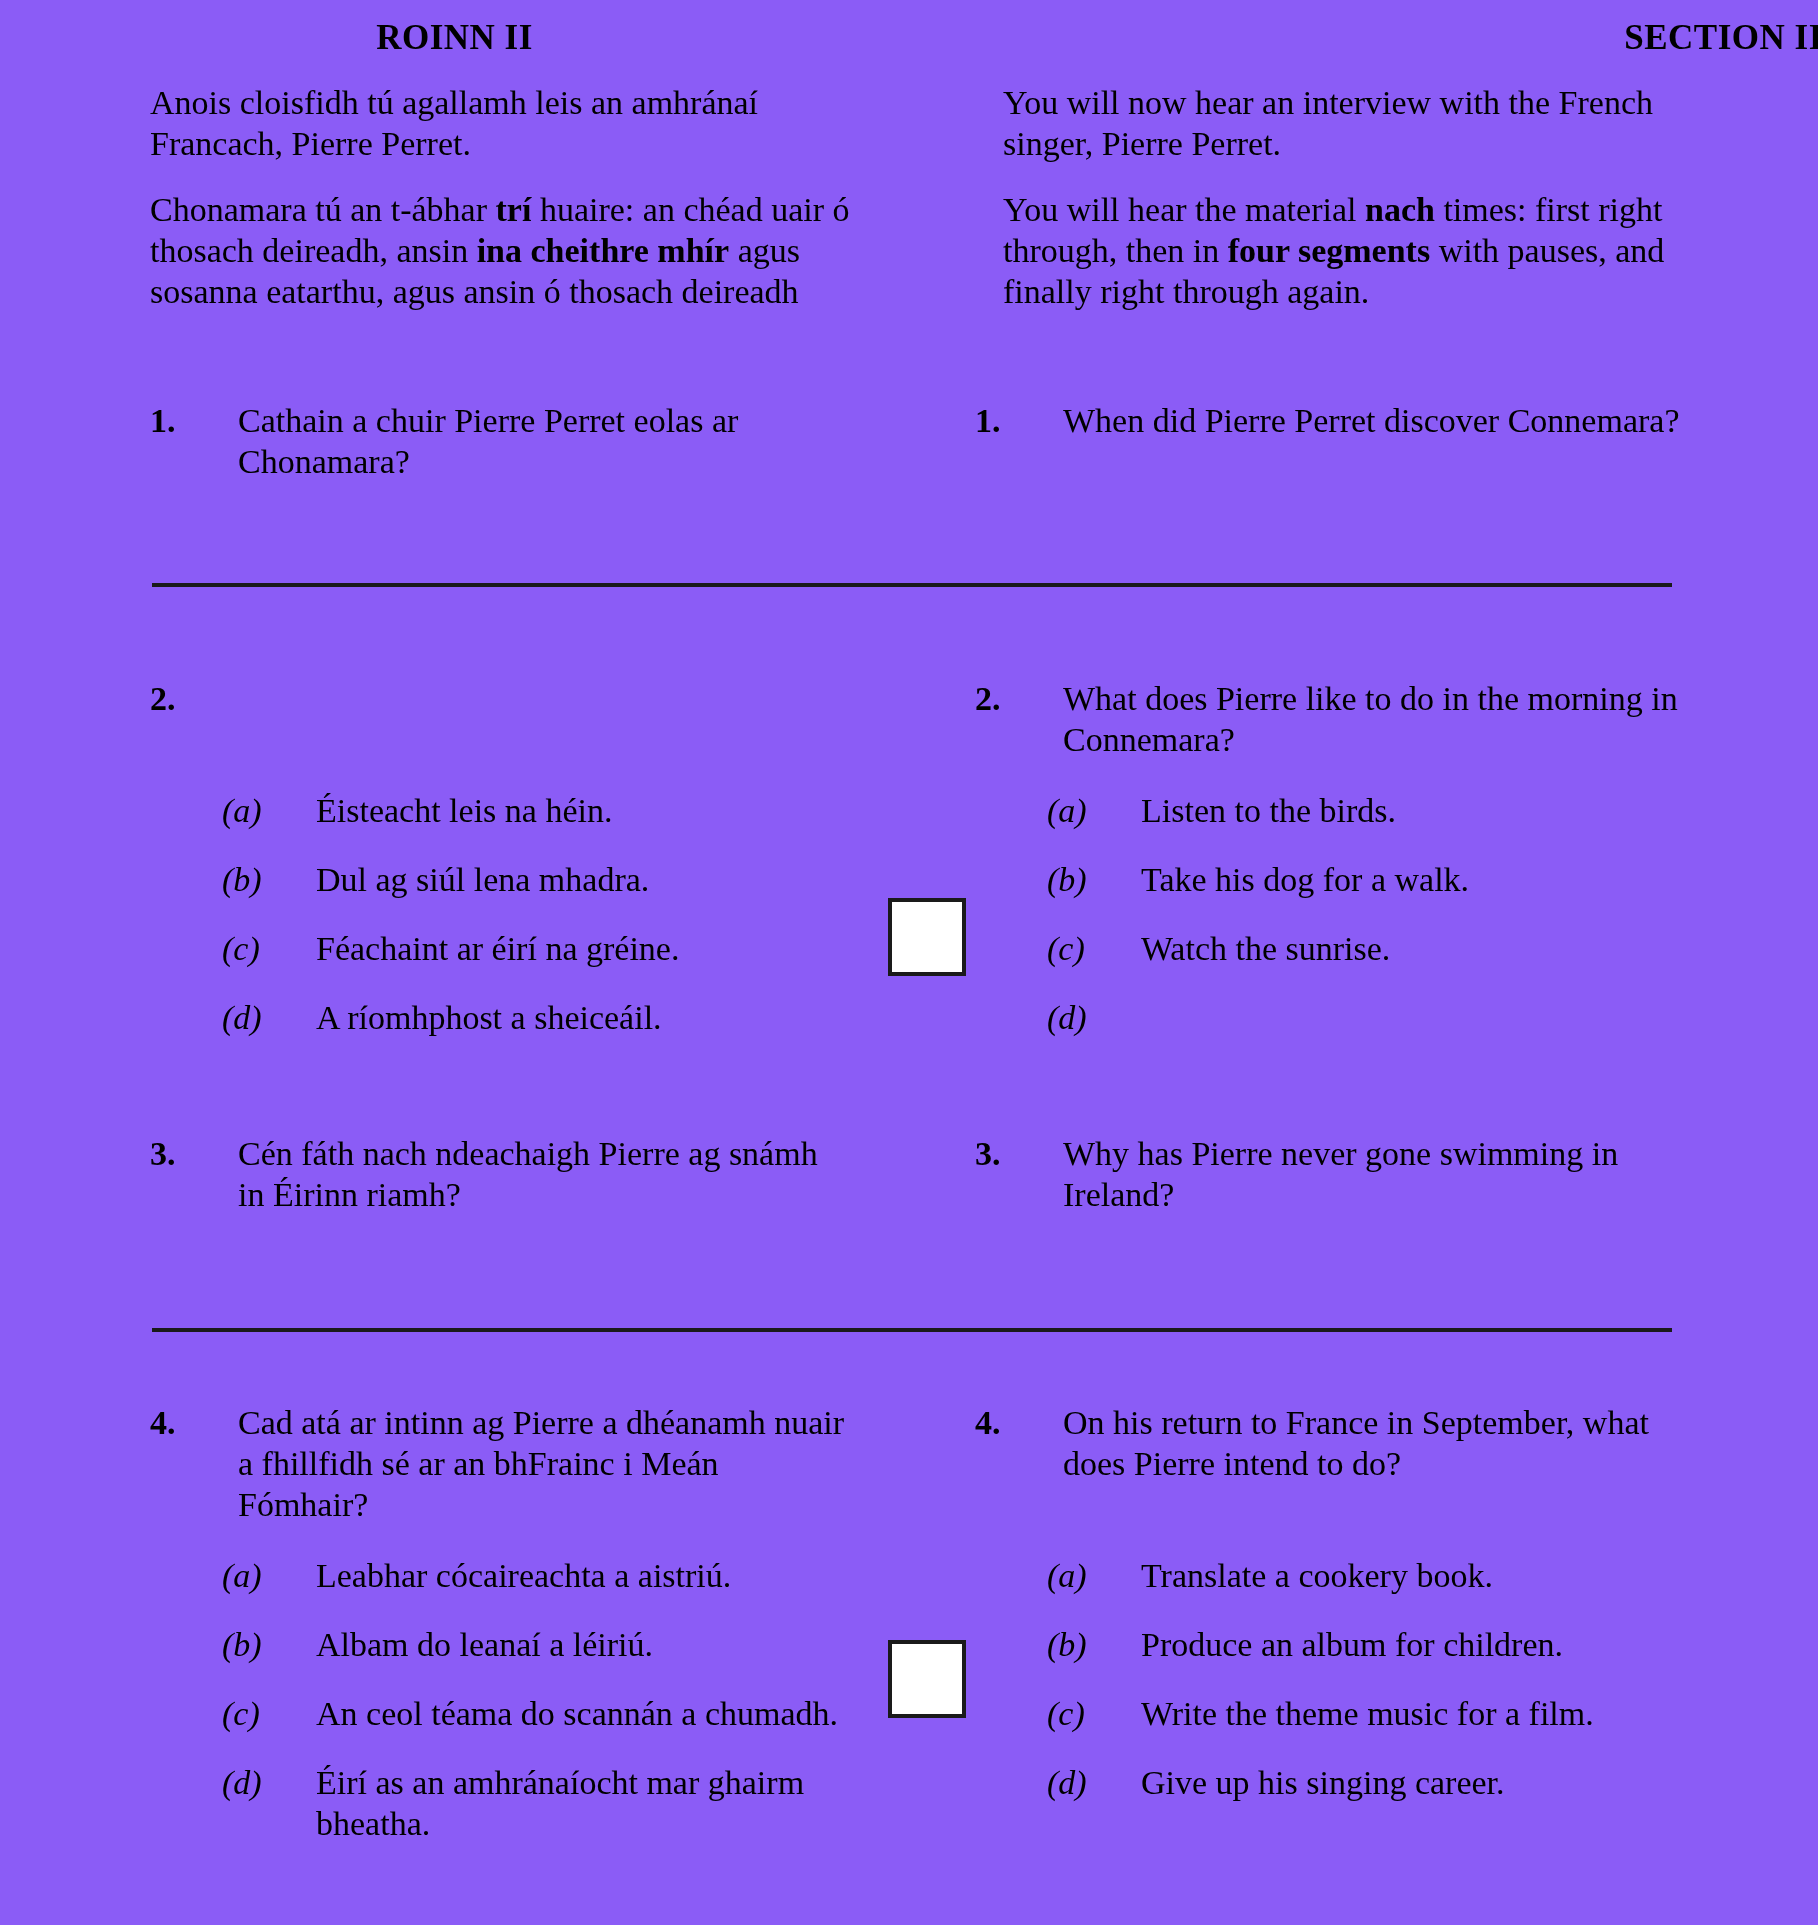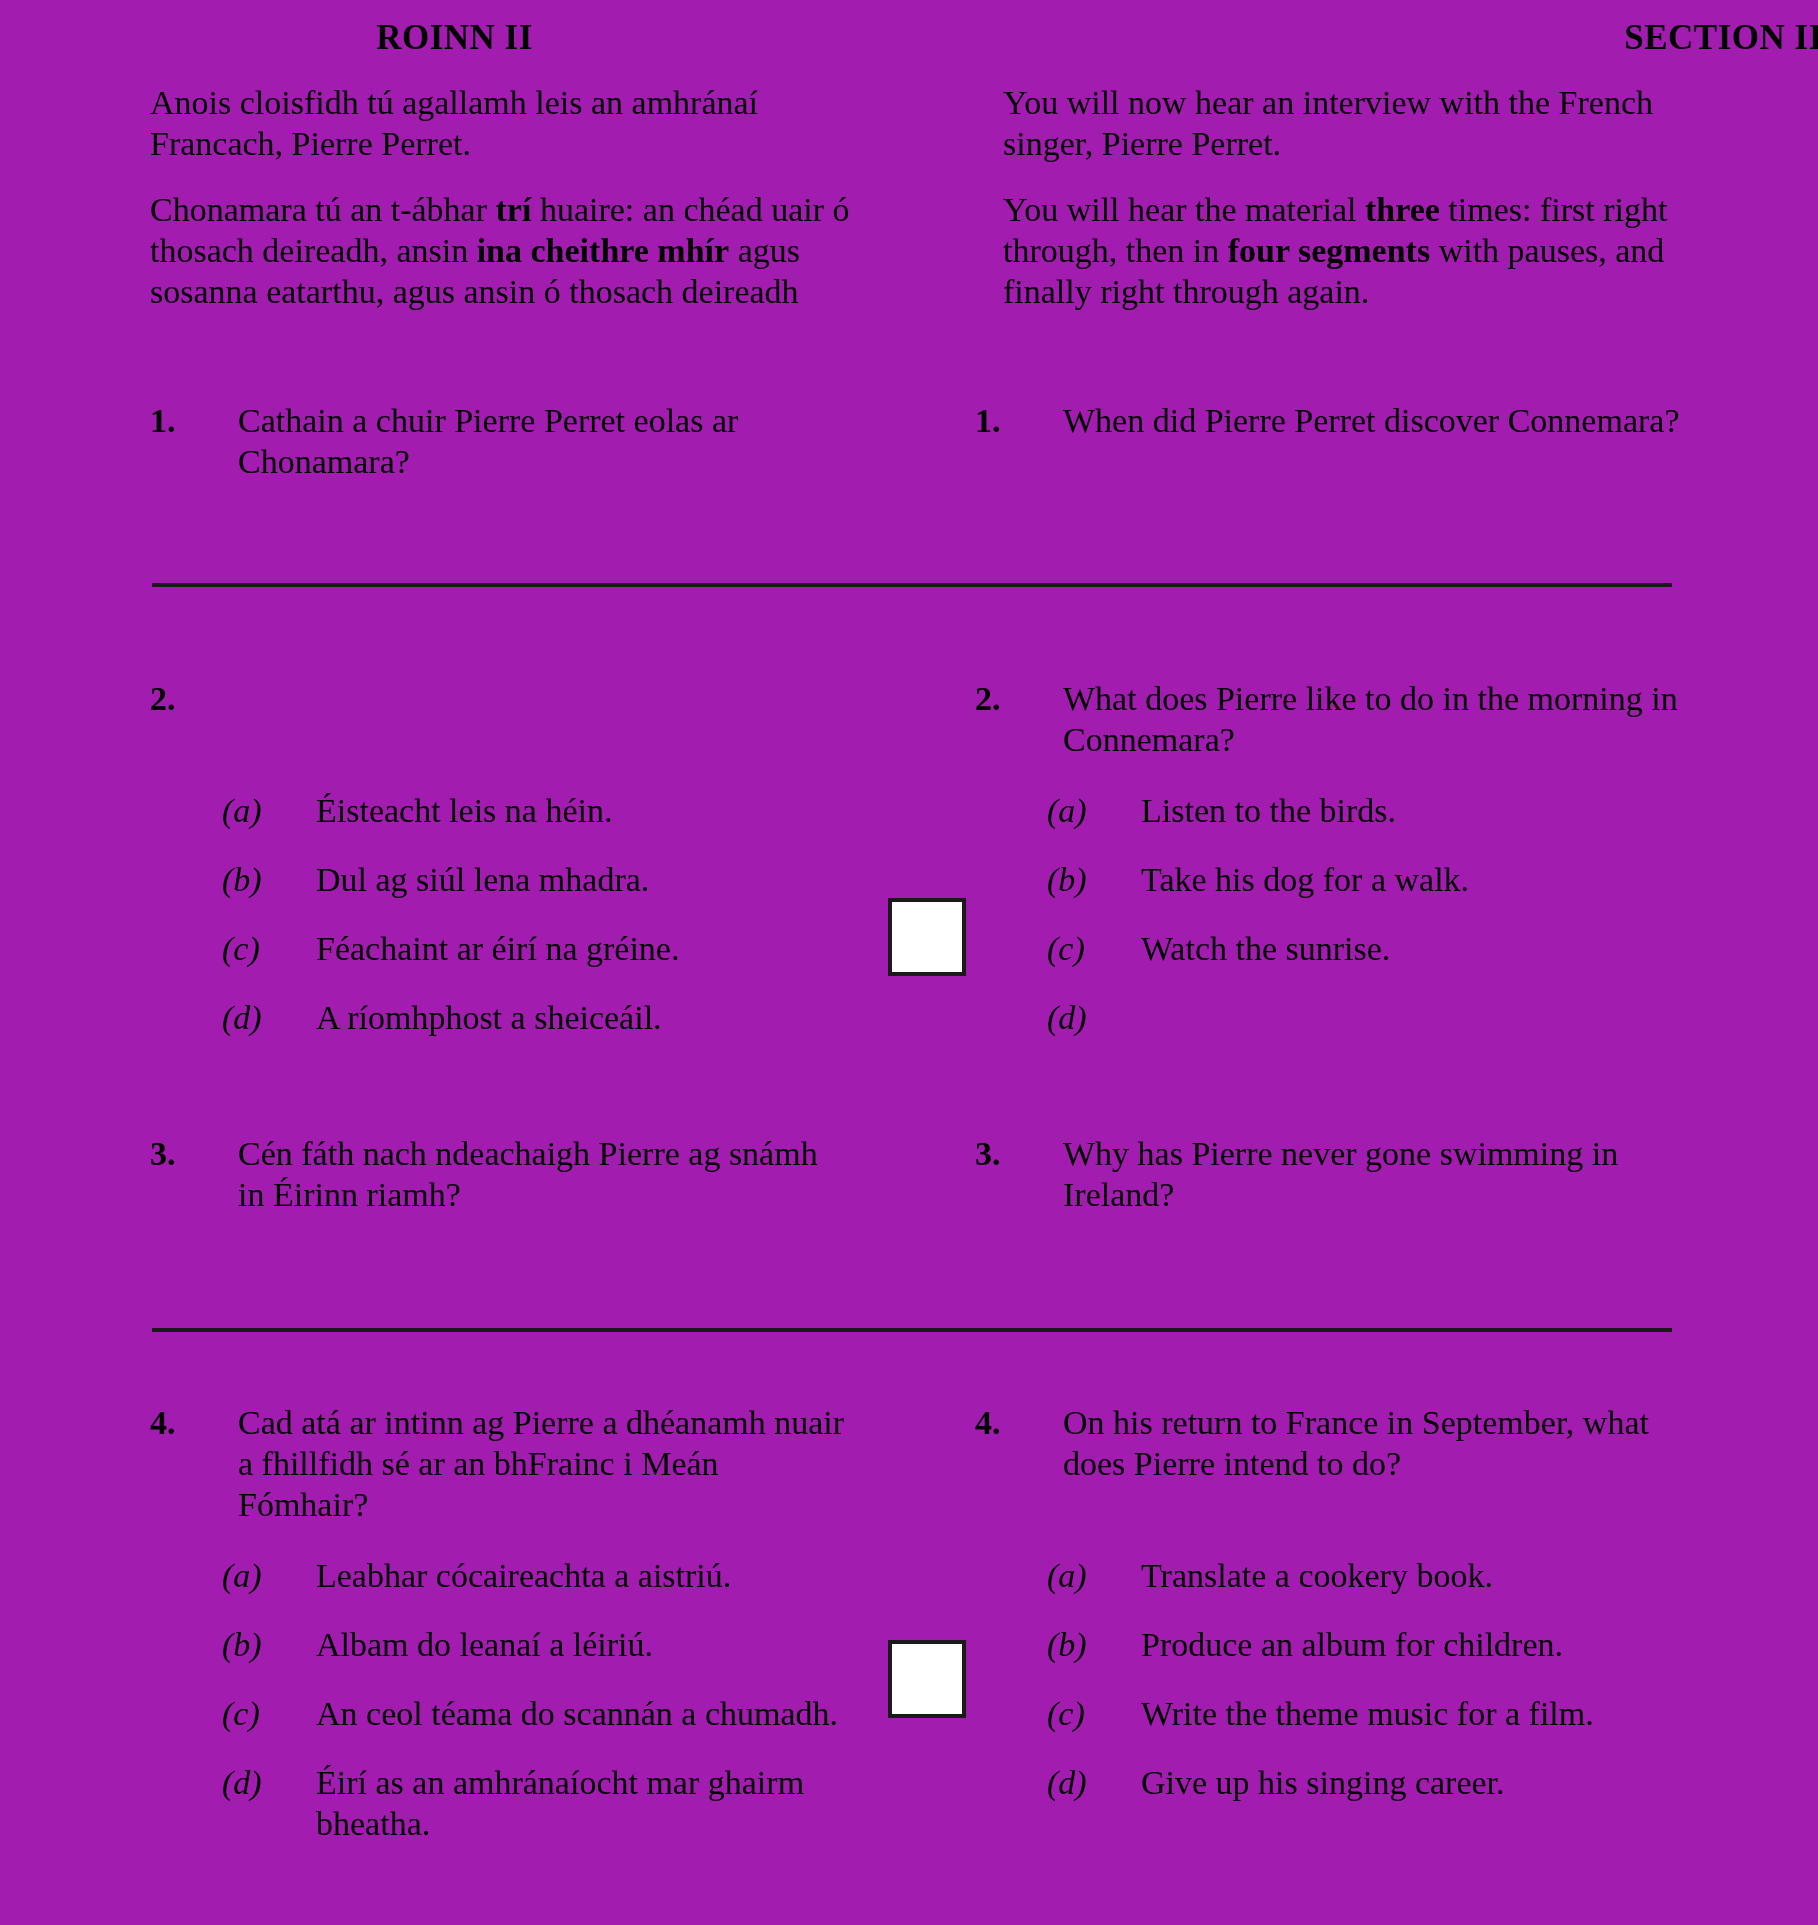--- a/index.html
+++ b/index.html
@@ -12,21 +12,21 @@
     font-family: "Liberation Serif", "DejaVu Serif", serif;
     color: #000000;
     -webkit-font-smoothing: antialiased;
   }
 
   .page {
     position: relative;
     width: 1818px;
     height: 1925px;
     overflow: hidden;
-    background: #a21caf;
+    background: #8b5cf6;
   }
 
   
   .section-headers {
     position: absolute;
     top: 18px;
     left: 0;
     width: 1818px;
     display: flex;
   }
@@ -115,21 +115,21 @@
 
   <div class="clip-box" style="position:absolute; top:82px; left:0; width:1818px; height:232px;">
 
     <div style="position:absolute; left:150px; top:0; width:710px;">
       <p class="intro">Anois cloisfidh tú agallamh leis an amhránaí Francach, Pierre Perret.</p>
       <p class="intro second"><span>Chonamara tú an t-ábhar </span><b>trí</b><span> huaire: an chéad uair ó thosach deireadh, ansin </span><b>ina cheithre mhír</b><span> agus sosanna eatarthu, agus ansin ó thosach deireadh arís.</span></p>
     </div>
 
     <div style="position:absolute; left:975px; top:0; width:740px;margin-left:28px;">
       <p class="intro">You will now hear an interview with the French singer, Pierre Perret.</p>
-      <p class="intro second"><span>You will hear the material </span><b>three</b><span> times: first right through, then in </span><b>four segments</b><span> with pauses, and finally right through again.</span></p>
+      <p class="intro second"><span>You will hear the material </span><b>nach</b><span> times: first right through, then in </span><b>four segments</b><span> with pauses, and finally right through again.</span></p>
     </div>
   </div>
 
   <div class="q" style="position:absolute; left:150px; top:400px; width:700px;">
     <div class="q-num">1.</div>
     <div class="q-text">Cathain a chuir Pierre Perret eolas ar Chonamara?</div>
   </div>
 
   <div class="q" style="position:absolute; left:975px; top:400px; width:740px;">
     <div class="q-num">1.</div>

